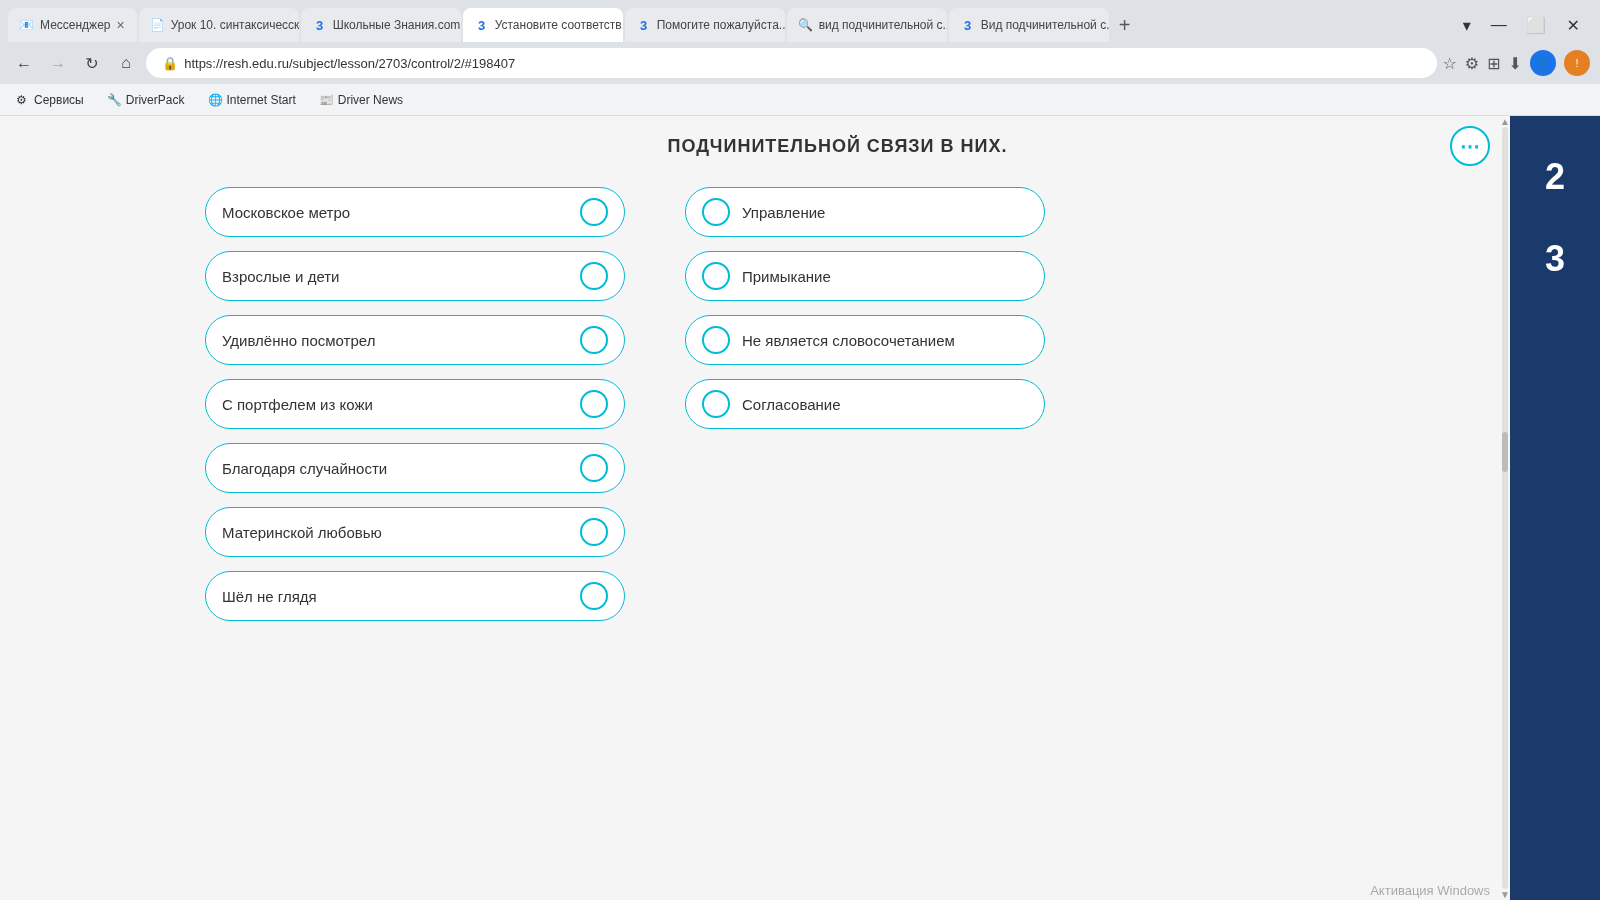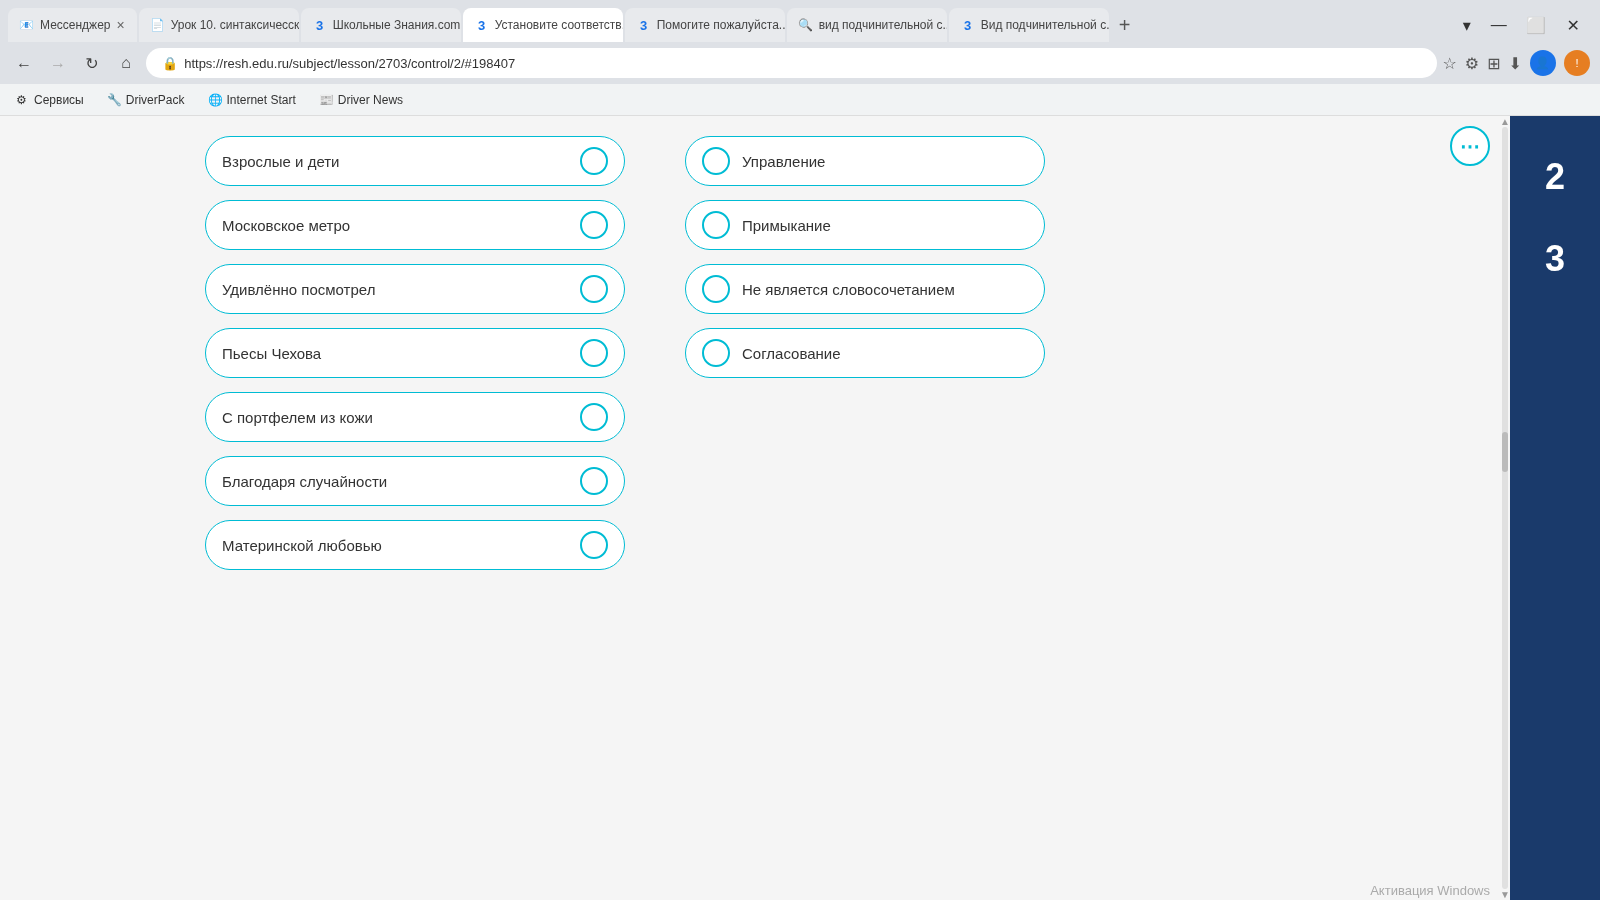--- a/index.html
+++ b/index.html
@@ -398,61 +398,62 @@
   </div>
 
 </div>
 
 <div class="page-content">
 
   <div class="info-btn">⋯</div>
 
   <div class="main-area">
 
+    <div class="page-title">ПОДЧИНИТЕЛЬНОЙ СВЯЗИ В НИХ.</div>
 
     <div class="columns">
 
       <div class="col-left">
 
         <div class="choice-item">
+          <span class="choice-label">Московское метро</span>
+          <div class="choice-circle"></div>
+        </div>
+
+        <div class="choice-item">
           <span class="choice-label">Взрослые и дети</span>
           <div class="choice-circle"></div>
         </div>
 
         <div class="choice-item">
-          <span class="choice-label">Московское метро</span>
-          <div class="choice-circle"></div>
-        </div>
-
-        <div class="choice-item">
           <span class="choice-label">Удивлённо посмотрел</span>
           <div class="choice-circle"></div>
         </div>
 
 
-        <div class="choice-item">
-          <span class="choice-label">Пьесы Чехова</span>
-          <div class="choice-circle"></div>
-        </div>
 
         <div class="choice-item">
           <span class="choice-label">С портфелем из кожи</span>
           <div class="choice-circle"></div>
         </div>
 
         <div class="choice-item">
           <span class="choice-label">Благодаря случайности</span>
           <div class="choice-circle"></div>
         </div>
 
         <div class="choice-item">
           <span class="choice-label">Материнской любовью</span>
           <div class="choice-circle"></div>
         </div>
 
+        <div class="choice-item">
+          <span class="choice-label">Шёл не глядя</span>
+          <div class="choice-circle"></div>
+        </div>
 
       </div>
 
       <div class="col-right">
 
         <div class="answer-item">
           <div class="answer-circle"></div>
           <span class="answer-label">Управление</span>
         </div>
 

